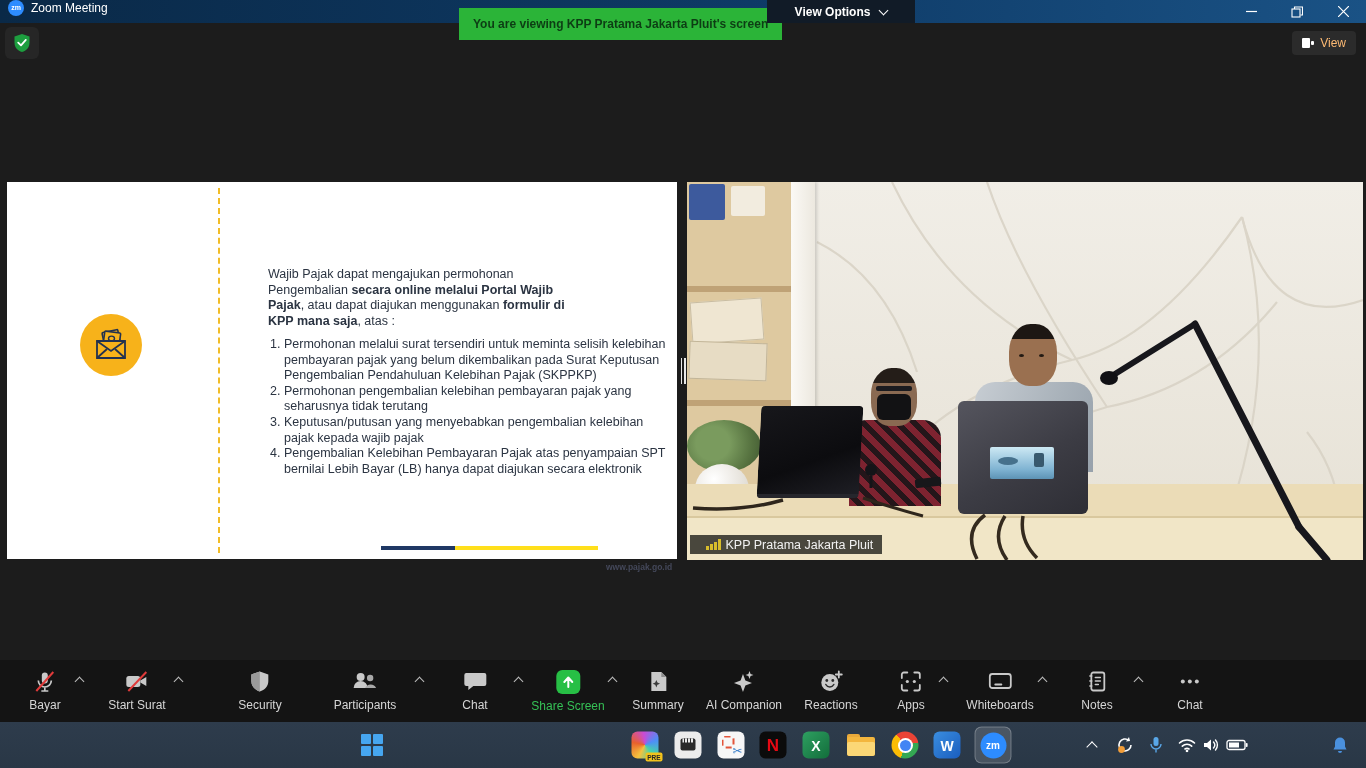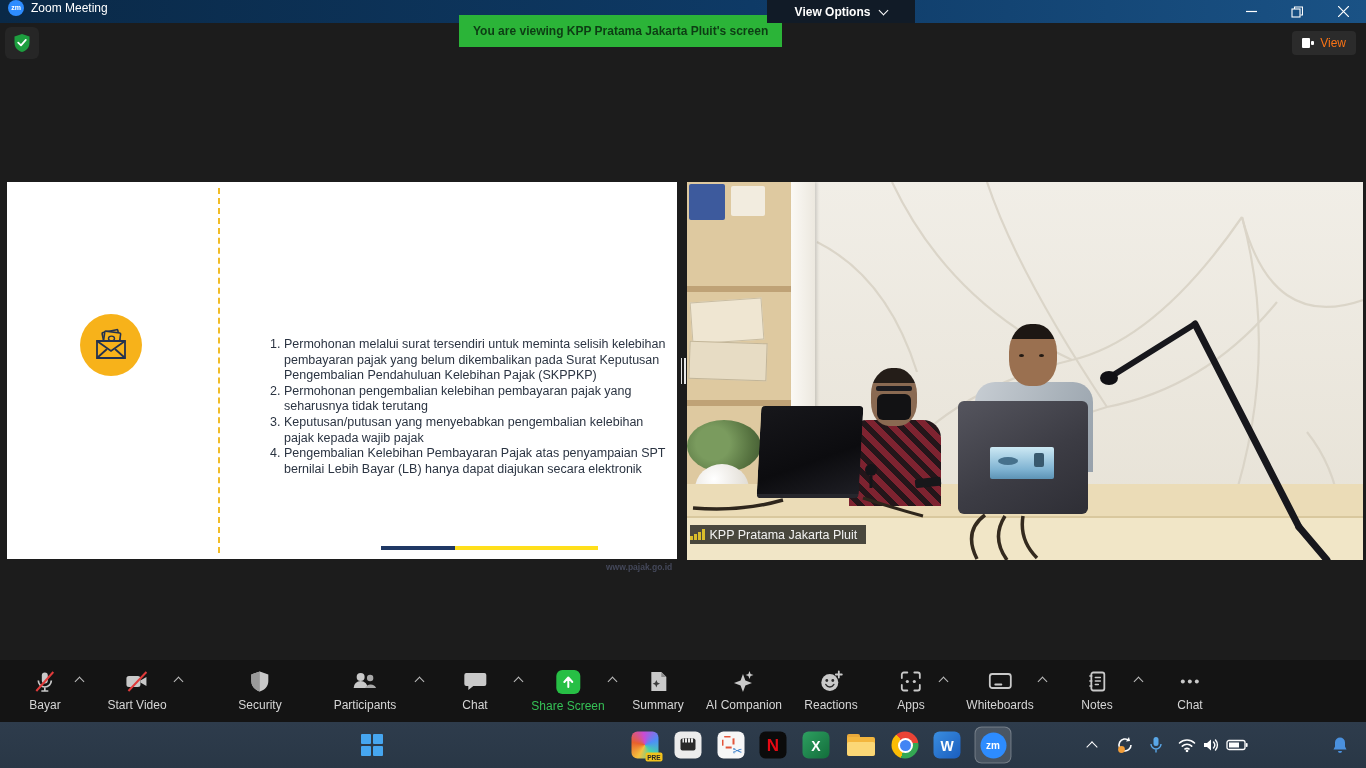--- a/index.html
+++ b/index.html
@@ -7,37 +7,37 @@
               font-family:"Liberation Sans", sans-serif; }
   .screen { position:absolute; inset:0; width:1366px; height:768px; background:#1c1c1c; }
 
   
   .titlebar { position:absolute; left:0; top:0; width:1366px; height:23px;
               background:linear-gradient(90deg,#0a2947 0%,#0e3a66 55%,#1a5285 100%); }
   .tb-left { position:absolute; left:8px; top:0; height:15px; display:flex; align-items:center; gap:7px; }
   .zm-logo { width:16px; height:16px; border-radius:50%; background:#2d8cff; color:#fff;
              font-size:7px; font-weight:bold; display:flex; align-items:center; justify-content:center; }
   .tb-title { color:#ffffff; font-size:12px; }
-  .banner { position:absolute; left:459px; top:15px; height:23px; background:#2bb438;
+  .banner { position:absolute; left:459px; top:8px; height:23px; background:#2bb438;
             display:flex; align-items:center; padding:16px 14px; }
   .banner span { color:#0d3d14; font-size:12px; font-weight:bold; }
   .view-options { position:absolute; left:767px; top:0; height:23px; width:148px; background:#111b27;
                   display:flex; align-items:center; justify-content:center; gap:10px; cursor:pointer; }
   .view-options span { color:#fff; font-size:12px; font-weight:bold; }
   .chev-down { width:7px; height:7px; border-left:1.5px solid #fff; border-bottom:1.5px solid #fff;
                transform:rotate(-45deg); margin-top:-3px; }
   .win-controls { position:absolute; right:0; top:0; height:23px; display:flex; }
   .wc { width:46px; height:23px; display:flex; align-items:center; justify-content:center; color:#fff; }
   .wc svg { display:block; }
 
   
   .shield-btn { position:absolute; left:5px; top:27px; width:34px; height:32px; background:#262626;
                 border-radius:6px; display:flex; align-items:center; justify-content:center; }
   .view-btn { position:absolute; right:10px; top:31px; height:24px; background:#2b2b2b; border-radius:4px;
-              display:flex; align-items:center; gap:6px; padding:0 10px; color:#f97316; font-size:12px; }
+              display:flex; align-items:center; gap:6px; padding:0 10px; color:#fdba74; font-size:12px; }
   .view-btn .vicon { width:12px; height:10px; position:relative; }
   .view-btn .vicon i { position:absolute; left:0; top:0; width:8px; height:10px; background:#fff; border-radius:1px; }
   .view-btn .vicon em { position:absolute; right:0; top:3px; width:3px; height:4px; background:#fff; border-radius:1px; }
 
   
   .slide { position:absolute; left:7px; top:182px; width:670px; height:377px; background:#ffffff; color:#2b3442; }
   .slide-divider { position:absolute; left:211px; top:6px; bottom:6px; border-left:2px dashed #f2bd27; }
   .slide-icon { position:absolute; left:73px; top:132px; width:62px; height:62px; border-radius:50%;
                 background:#f7b21a; display:flex; align-items:center; justify-content:center; }
   .slide-title { position:absolute; left:26px; top:200px; width:160px; text-align:center;
@@ -97,22 +97,22 @@
                 background-blend-mode:normal; }
   .man-l-head { left:184px; top:186px; width:46px; height:58px; border-radius:45% 45% 40% 40%;
                 background:linear-gradient(#241d18 0 26%, #8a6a52 26% 55%, #8a6a52 100%); }
   .man-l-mask { position:absolute; left:6px; top:26px; width:34px; height:26px; background:#121214; border-radius:6px; }
   .man-l-glasses { position:absolute; left:5px; top:18px; width:36px; height:5px; background:#1b1b1f; border-radius:2px; }
   .man-r-body { left:288px; top:200px; width:118px; height:90px; border-radius:20px 20px 0 0;
                 background:linear-gradient(110deg,#c7cdd3,#a9b2ba 60%,#97a1ab); }
   .man-r-head { left:322px; top:142px; width:48px; height:62px; border-radius:45% 45% 42% 42%;
                 background:linear-gradient(#1d1713 0 24%, #9a7050 24% 100%); }
   .man-r-face i { position:absolute; background:#231a14; border-radius:50%; width:5px; height:3px; top:30px; }
-  .vid-label { position:absolute; left:3px; bottom:16px; height:19px; background:rgba(25,25,22,.78);
-               display:flex; align-items:center; gap:5px; padding:0 9px 0 0; }
+  .vid-label { position:absolute; left:3px; bottom:6px; height:19px; background:rgba(25,25,22,.78);
+               display:flex; align-items:center; gap:5px; padding:0 9px 0 16px; }
   .vid-label span { color:#f2f2f2; font-size:12.5px; }
   .sigbars { display:flex; align-items:flex-end; gap:1.5px; height:11px; }
   .sigbars i { width:2.5px; background:#d8bd2c; }
 
   
   .toolbar { position:absolute; left:0; top:660px; width:1366px; height:62px; background:#141414; }
   .tbtn { position:absolute; top:10px; transform:translateX(-50%); display:flex; flex-direction:column;
           align-items:center; gap:5px; color:#d6d6d6; cursor:pointer; }
   .tbtn .lbl { font-size:12px; white-space:nowrap; }
   .tbtn.green .lbl { color:#35c156; }
@@ -193,20 +193,21 @@
     <div class="slide-icon">
       <svg width="38" height="34" viewBox="0 0 38 34">
         <rect x="11" y="3" width="16" height="12" rx="1" fill="#f7b21a" stroke="#23324f" stroke-width="1.6" transform="rotate(-12 19 9)"></rect>
         <rect x="12" y="4" width="16" height="12" rx="1" fill="#f7b21a" stroke="#23324f" stroke-width="1.6" transform="rotate(8 20 10)"></rect>
         <ellipse cx="19.5" cy="10.5" rx="3" ry="2.4" fill="none" stroke="#23324f" stroke-width="1.4"></ellipse>
         <path d="M5 13 h28 v17 h-28 z" fill="#f7b21a" stroke="#23324f" stroke-width="1.8"></path>
         <path d="M5 13 L19 23 L33 13" fill="none" stroke="#23324f" stroke-width="1.8"></path>
         <path d="M5 30 L15 21 M33 30 L23 21" fill="none" stroke="#23324f" stroke-width="1.8"></path>
       </svg>
     </div>
+    <p class="slide-intro"><span>Wajib Pajak dapat mengajukan permohonan Pengembalian </span><b>secara online melalui Portal Wajib Pajak</b><span>, atau dapat diajukan menggunakan </span><b>formulir di KPP mana saja</b><span>, atas :</span></p>
     <ol class="slide-list">
       <li>Permohonan melalui surat tersendiri untuk meminta selisih kelebihan pembayaran pajak yang belum dikembalikan pada Surat Keputusan Pengembalian Pendahuluan Kelebihan Pajak (SKPPKP)</li>
       <li>Permohonan pengembalian kelebihan pembayaran pajak yang seharusnya tidak terutang</li>
       <li>Keputusan/putusan yang menyebabkan pengembalian kelebihan pajak kepada wajib pajak</li>
       <li>Pengembalian Kelebihan Pembayaran Pajak atas penyampaian SPT bernilai Lebih Bayar (LB) hanya dapat diajukan secara elektronik</li>
     </ol>
     <div class="slide-foot-navy"></div>
     <div class="slide-foot-yellow"></div>
     <div class="slide-url">www.pajak.go.id</div>
   </div>
@@ -307,21 +308,21 @@
       <span class="lbl">Bayar</span>
     </div>
     <i class="tchev" style="left:76px"></i>
 
     <div class="tbtn" style="left:137px">
       <svg width="25" height="23" viewBox="0 0 25 23">
         <rect x="2" y="6" width="14" height="11" rx="2.5" fill="#c9c9c9"></rect>
         <path d="M16 10.5 L22 7 v9 l-6 -3.5z" fill="#c9c9c9"></path>
         <line x1="4" y1="21" x2="22" y2="2" stroke="#e03a3a" stroke-width="2"></line>
       </svg>
-      <span class="lbl">Start Video</span>
+      <span class="lbl">Start Surat</span>
     </div>
     <i class="tchev" style="left:175px"></i>
 
     <div class="tbtn" style="left:260px">
       <svg width="21" height="23" viewBox="0 0 21 23">
         <path d="M10.5 1.5 L19 4.5 V11 C19 16.5 15.3 19.8 10.5 21.5 C5.7 19.8 2 16.5 2 11 V4.5 Z" fill="#c9c9c9"></path>
         <path d="M10.5 1.5 L10.5 21.5 C5.7 19.8 2 16.5 2 11 V4.5 Z" fill="#9a9a9a"></path>
       </svg>
       <span class="lbl">Security</span>
     </div>

